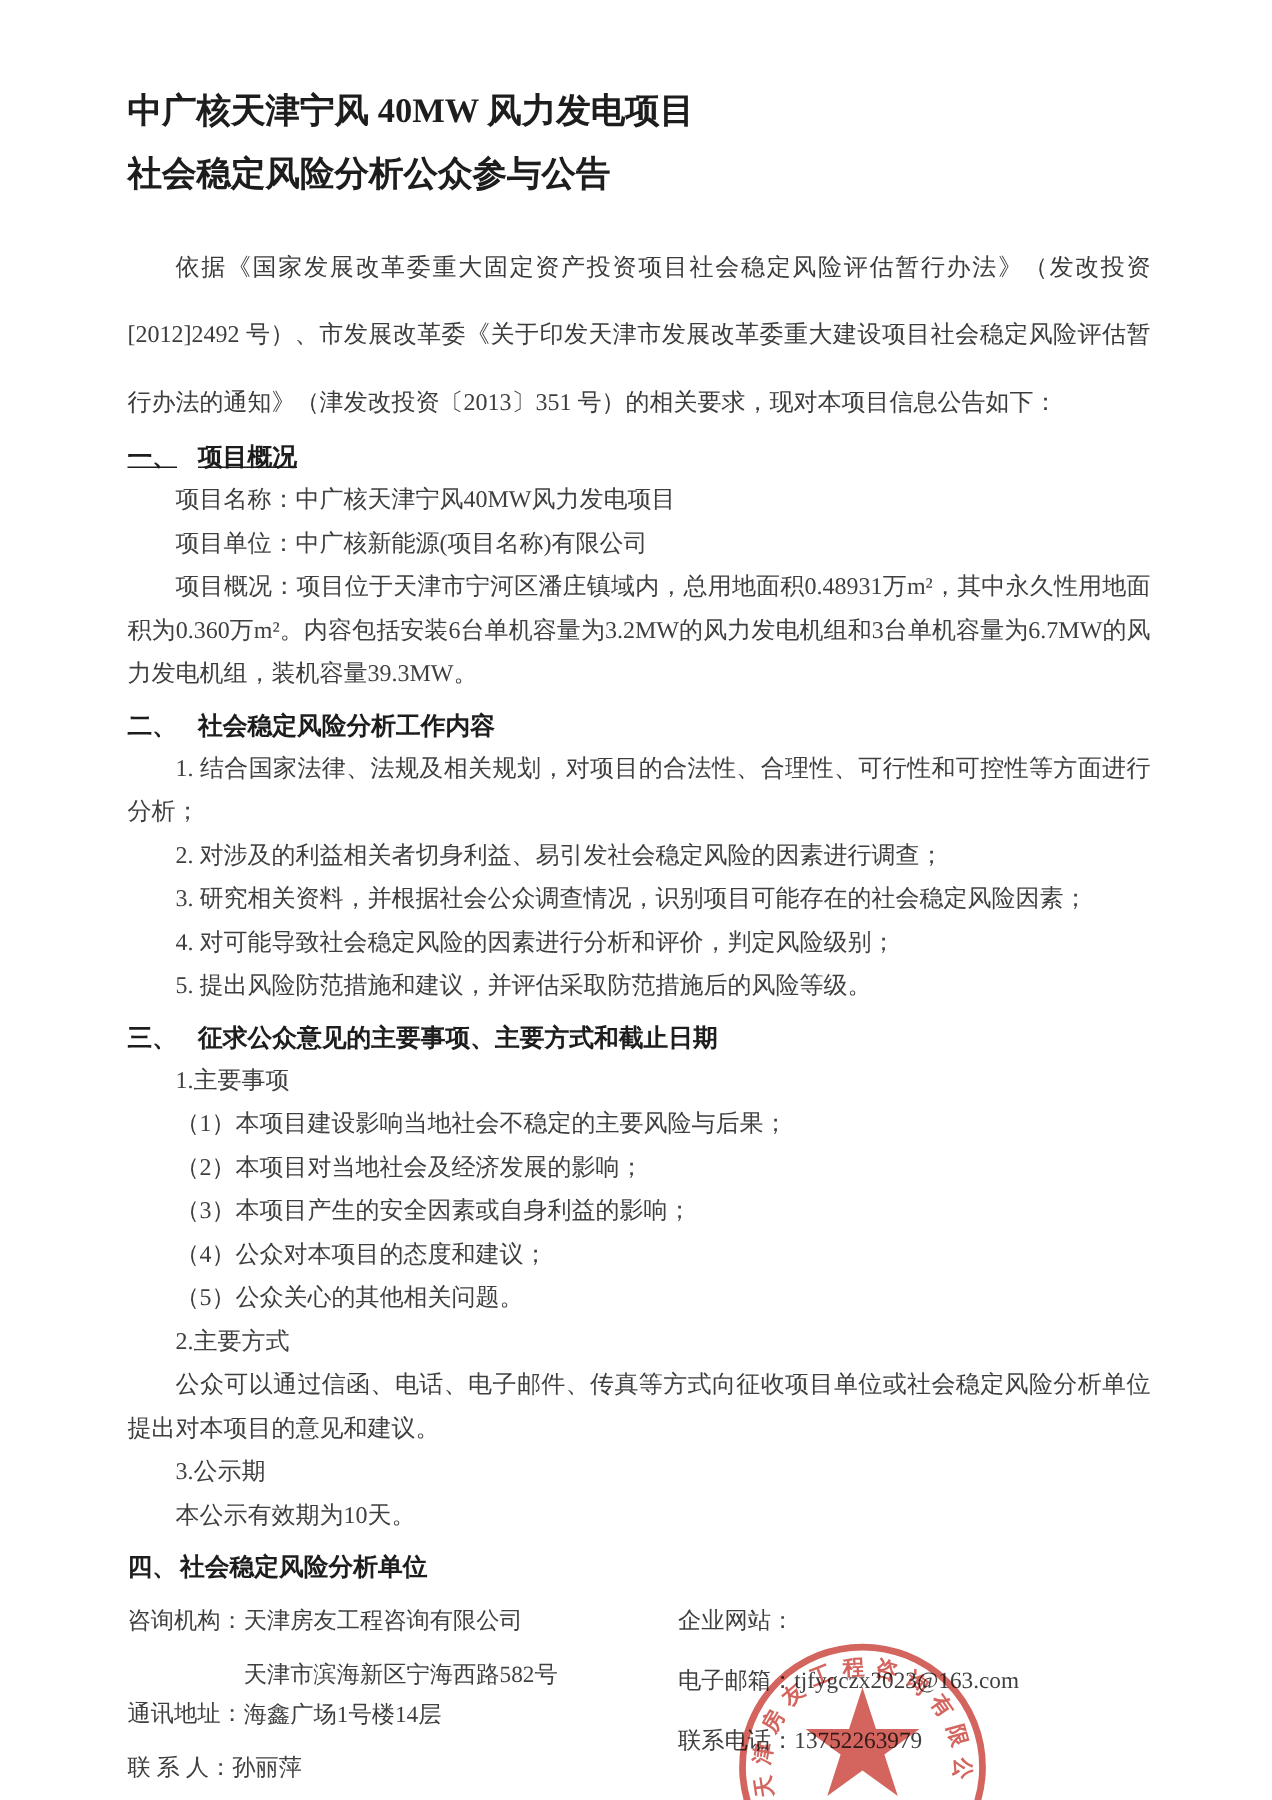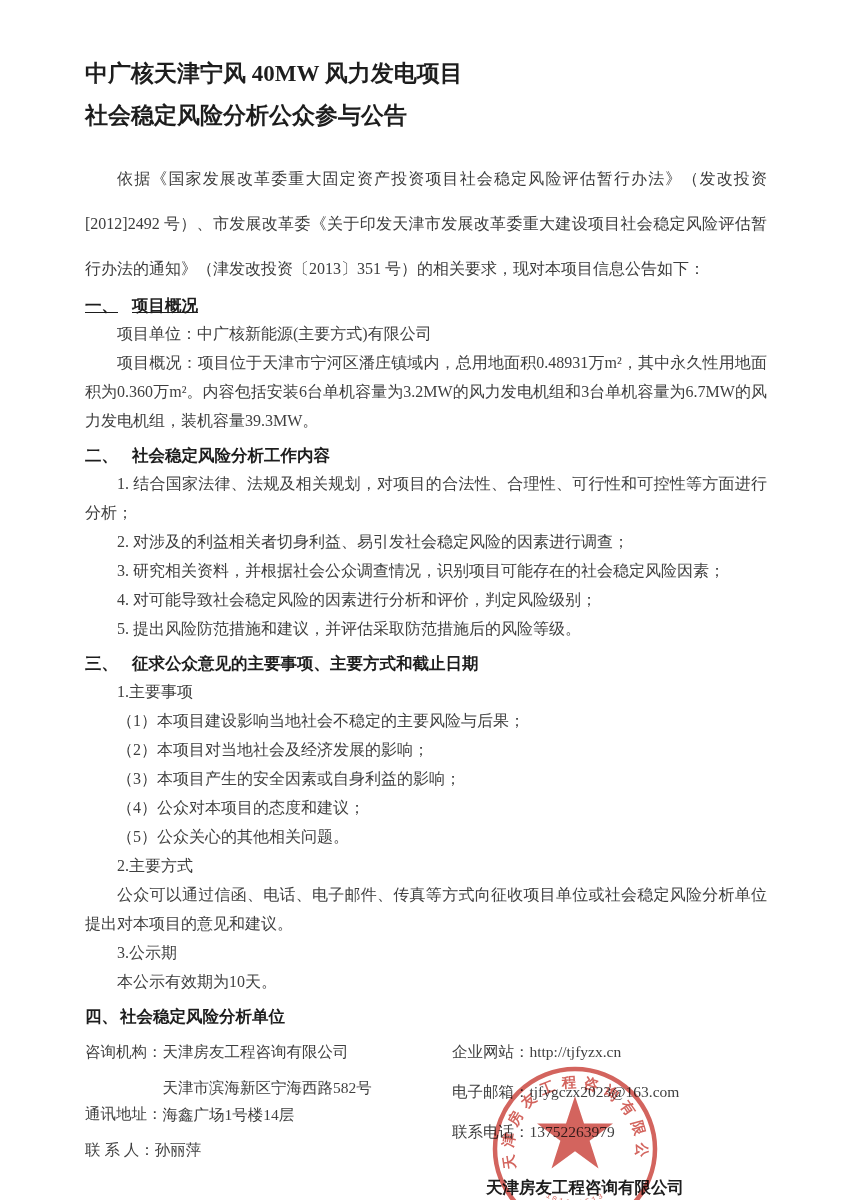--- a/index.html
+++ b/index.html
@@ -100,21 +100,22 @@
 <div class="page">
 
   <h1 class="doc-title">中广核天津宁风 40MW 风力发电项目</h1>
   <h1 class="doc-title second">社会稳定风险分析公众参与公告</h1>
 
   <p class="intro">依据《国家发展改革委重大固定资产投资项目社会稳定风险评估暂行办法》（发改投资[2012]2492 号）、市发展改革委《关于印发天津市发展改革委重大建设项目社会稳定风险评估暂行办法的通知》（津发改投资〔2013〕351 号）的相关要求，现对本项目信息公告如下：</p>
 
   <div class="sec-heading first">
     <span class="num">一、</span><span>项目概况</span>
   </div>
-  <p class="body-line">项目单位：中广核新能源(主要方式)有限公司</p>
+  <p class="body-line">项目名称：中广核天津宁风40MW风力发电项目</p>
+  <p class="body-line">项目单位：中广核新能源(项目名称)有限公司</p>
   <p class="body-line">项目概况：项目位于天津市宁河区潘庄镇域内，总用地面积0.48931万m²，其中永久性用地面积为0.360万m²。内容包括安装6台单机容量为3.2MW的风力发电机组和3台单机容量为6.7MW的风力发电机组，装机容量39.3MW。</p>
 
   <div class="sec-heading">
     <span class="num">二、</span><span>社会稳定风险分析工作内容</span>
   </div>
   <p class="body-line">1. 结合国家法律、法规及相关规划，对项目的合法性、合理性、可行性和可控性等方面进行分析；</p>
   <p class="body-line">2. 对涉及的利益相关者切身利益、易引发社会稳定风险的因素进行调查；</p>
   <p class="body-line">3. 研究相关资料，并根据社会公众调查情况，识别项目可能存在的社会稳定风险因素；</p>
   <p class="body-line">4. 对可能导致社会稳定风险的因素进行分析和评价，判定风险级别；</p>
   <p class="body-line">5. 提出风险防范措施和建议，并评估采取防范措施后的风险等级。</p>
@@ -149,21 +150,20 @@
           <span class="c-value"><span>天津市滨海新区宁海西路582号</span><span class="addr2">海鑫广场1号楼14层</span></span>
         </div>
         <div class="c-row">
           <span class="c-label">联 系 人：</span>
           <span class="c-value">孙丽萍</span>
         </div>
       </div>
       <div class="contact-col-right">
         <div class="c-row">
           <span class="c-label">企业网站：</span>
-          <span class="c-value">http://tjfyzx.cn</span>
         </div>
         <div class="c-row">
           <span class="c-label">电子邮箱：</span>
           <span class="c-value">tjfygczx2023@163.com</span>
         </div>
         <div class="c-row">
           <span class="c-label">联系电话：</span>
           <span class="c-value">13752263979</span>
         </div>
       </div>

